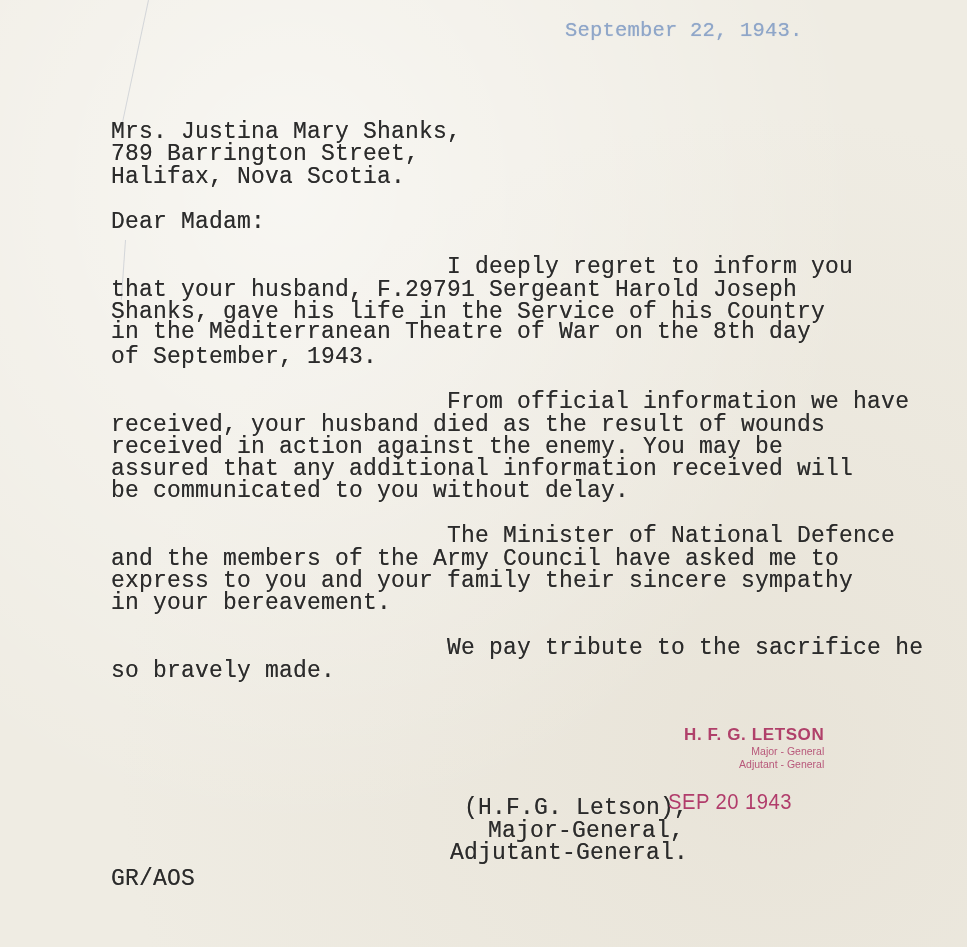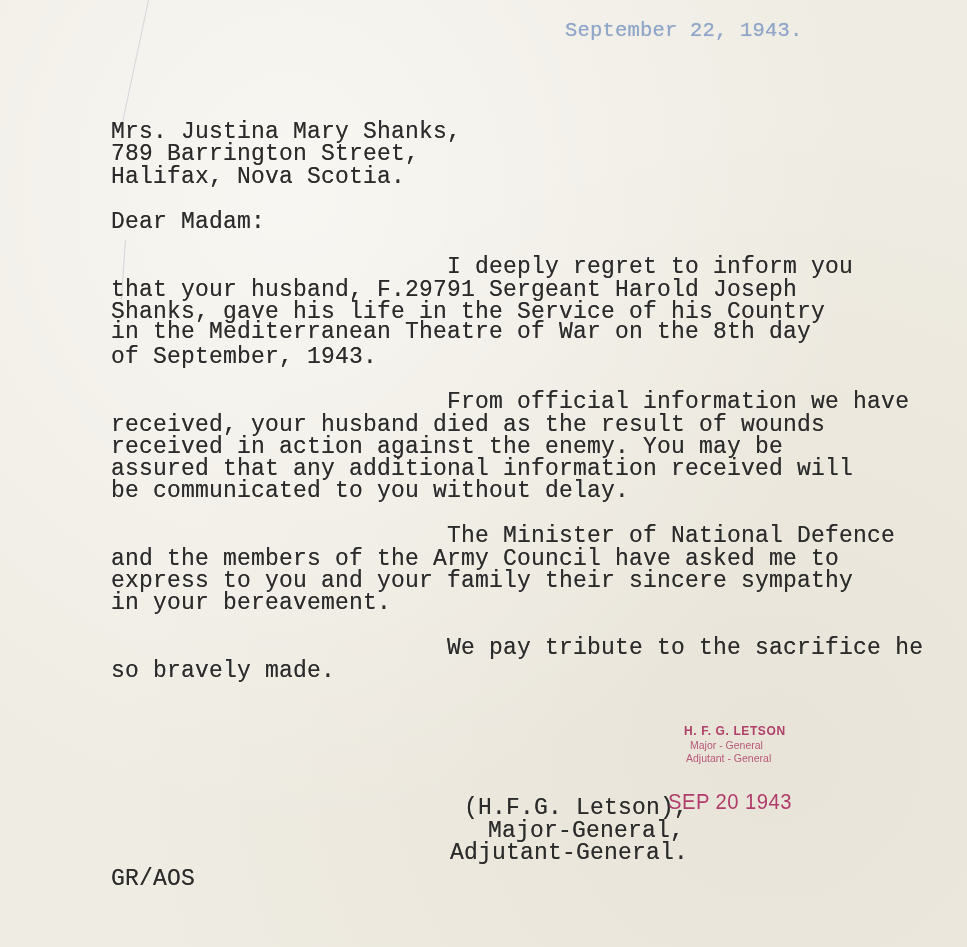--- a/index.html
+++ b/index.html
@@ -35,22 +35,22 @@
       text-shadow: 0 0 0.8px rgba(120,150,200,0.6);
       font-size: 20.5px;
     }
     .stamp {
       position: absolute;
       font-family: "Liberation Sans", "DejaVu Sans", sans-serif;
       color: #b0406a;
       line-height: 1.25;
       text-align: left;
     }
-    .stamp-name { font-size: 12px; font-weight: bold; letter-spacing: 0.6px; }
-    .stamp-sub { font-size: 10.5px; padding-left: 6px; opacity: 0.85; }
+    .stamp-name { font-size: 17px; font-weight: bold; letter-spacing: 0.6px; }
+    .stamp-sub { font-size: 10.5px; padding-left: 6px; opacity: 0.85; text-align: right; }
     .stamp-date {
       position: absolute;
       font-family: "Liberation Sans", "DejaVu Sans", sans-serif;
       color: #b13c6b;
       font-size: 22px;
       letter-spacing: 0.5px;
       transform: scaleX(0.92);
       transform-origin: left top;
     }
   </style>

